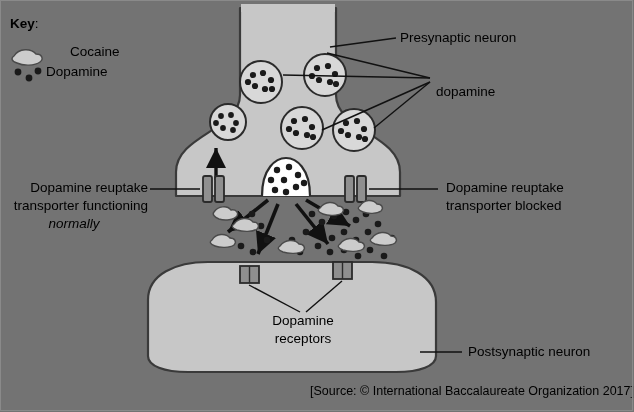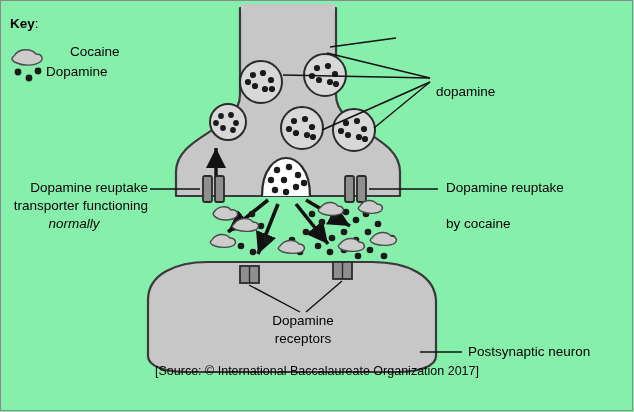--- a/index.html
+++ b/index.html
@@ -4,21 +4,21 @@
 <style>
   html, body {
     margin: 0;
     padding: 0;
     background: #ffffff;
   }
   #page {
     position: relative;
     width: 634px;
     height: 412px;
-    background: #86efac;
+    background: #737373;
     font-family: "Liberation Sans", sans-serif;
     overflow: hidden;
   }
   #page svg {
     position: absolute;
     left: 0;
     top: 0;
   }
   .lbl {
     position: absolute;
@@ -247,31 +247,32 @@
       <circle cx="38" cy="71" r="3.4"></circle>
     </g>
   </svg>
 
   <div class="key-title" style="left:10px; top:16px;">
     <b>Key</b><span>:</span>
   </div>
   <div class="lbl" style="left:46px; top:44px;margin-left:24px;">Cocaine</div>
   <div class="lbl" style="left:46px; top:64px;">Dopamine</div>
 
+  <div class="lbl" style="left:400px; top:30px;">Presynaptic neuron</div>
 
   <div class="lbl" style="left:436px; top:84px;">dopamine</div>
 
   <div class="lbl right" style="left:0px; width:148px; top:180px;">Dopamine reuptake</div>
   <div class="lbl right" style="left:-8px; width:156px; top:198px;">transporter functioning</div>
   <div class="lbl center" style="left:0px; width:148px; top:216px;font-style:italic;">normally</div>
 
   <div class="lbl" style="left:446px; top:180px;">Dopamine reuptake</div>
-  <div class="lbl" style="left:446px; top:216px;">by cocaine</div>
+  <div class="lbl" style="left:446px; top:198px;">transporter blocked</div>
 
   <div class="lbl center" style="left:248px; width:110px; top:313px;">Dopamine</div>
   <div class="lbl center" style="left:248px; width:110px; top:331px;">receptors</div>
 
   <div class="lbl" style="left:468px; top:344px;">Postsynaptic neuron</div>
 
-  <div class="source" style="top:364px;">[Source: © International Baccalaureate Organization 2017]</div>
+  <div class="source" style="top:384px;text-align:right;">[Source: © International Baccalaureate Organization 2017]</div>
 
   <div class="borderframe"></div>
 </div>
 
 </body></html>

